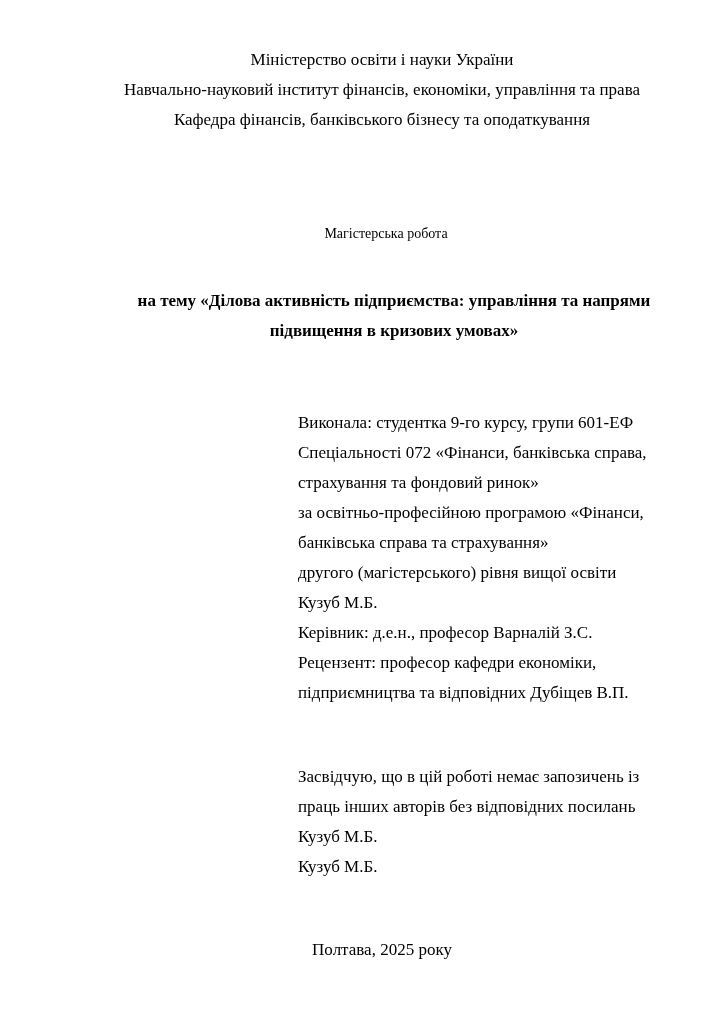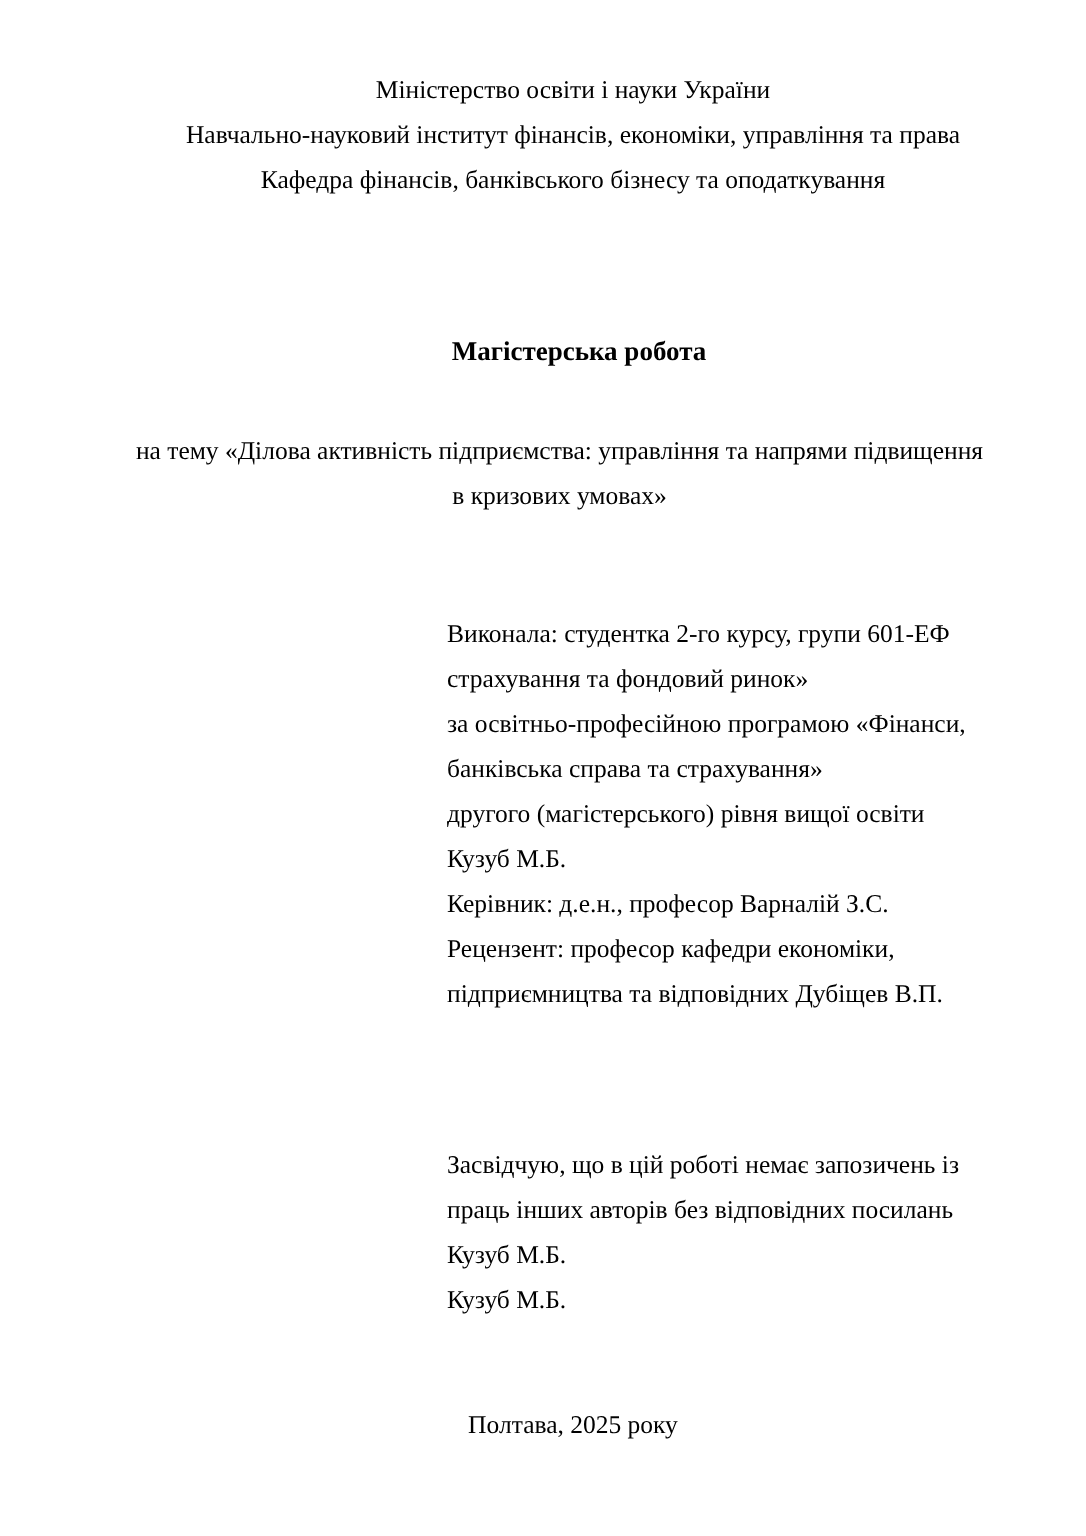--- a/index.html
+++ b/index.html
@@ -25,31 +25,31 @@
     right: 10px;
     text-align: center;
     line-height: 30px;
   }
   .doc-title {
     position: absolute;
     top: 219px;
     left: 50px;
     right: 2px;
     text-align: center;
-    font-weight: bold;
-    font-size: 18px;
+    font-weight: normal;
+    font-size: 14px;
     line-height: 30px;
   }
   .topic-block {
     position: absolute;
     top: 286px;
-    left: 87px;
+    left: 108px;
     width: 572px;
     text-align: center;
-    font-weight: normal;
+    font-weight: bold;
     line-height: 30px;
   }
   .details-block {
     position: absolute;
     top: 408px;
     left: 298px;
     right: 6px;
     text-align: left;
     line-height: 30px;
   }
@@ -80,21 +80,22 @@
     <div class="line">Міністерство освіти і науки України</div>
     <div class="line">Навчально-науковий інститут фінансів, економіки, управління та права</div>
     <div class="line">Кафедра фінансів, банківського бізнесу та оподаткування</div>
   </div>
 
   <div class="doc-title">Магістерська робота</div>
 
   <div class="topic-block">на тему «Ділова активність підприємства: управління та напрями підвищення в кризових умовах»</div>
 
   <div class="details-block">
-    <div class="line">Виконала: студентка 2-го курсу, групи 601-ЕФ</div>
+    <div class="line">Виконала: студентка 9-го курсу, групи 601-ЕФ</div>
+    <div class="line">Спеціальності 072 «Фінанси, банківська справа,</div>
     <div class="line">страхування та фондовий ринок»</div>
     <div class="line">за освітньо-професійною програмою «Фінанси,</div>
     <div class="line">банківська справа та страхування»</div>
     <div class="line">другого (магістерського) рівня вищої освіти</div>
     <div class="line">Кузуб М.Б.</div>
     <div class="line">Керівник: д.е.н., професор Варналій З.С.</div>
     <div class="line">Рецензент: професор кафедри економіки,</div>
     <div class="line">підприємництва та відповідних Дубіщев В.П.</div>
   </div>
 

